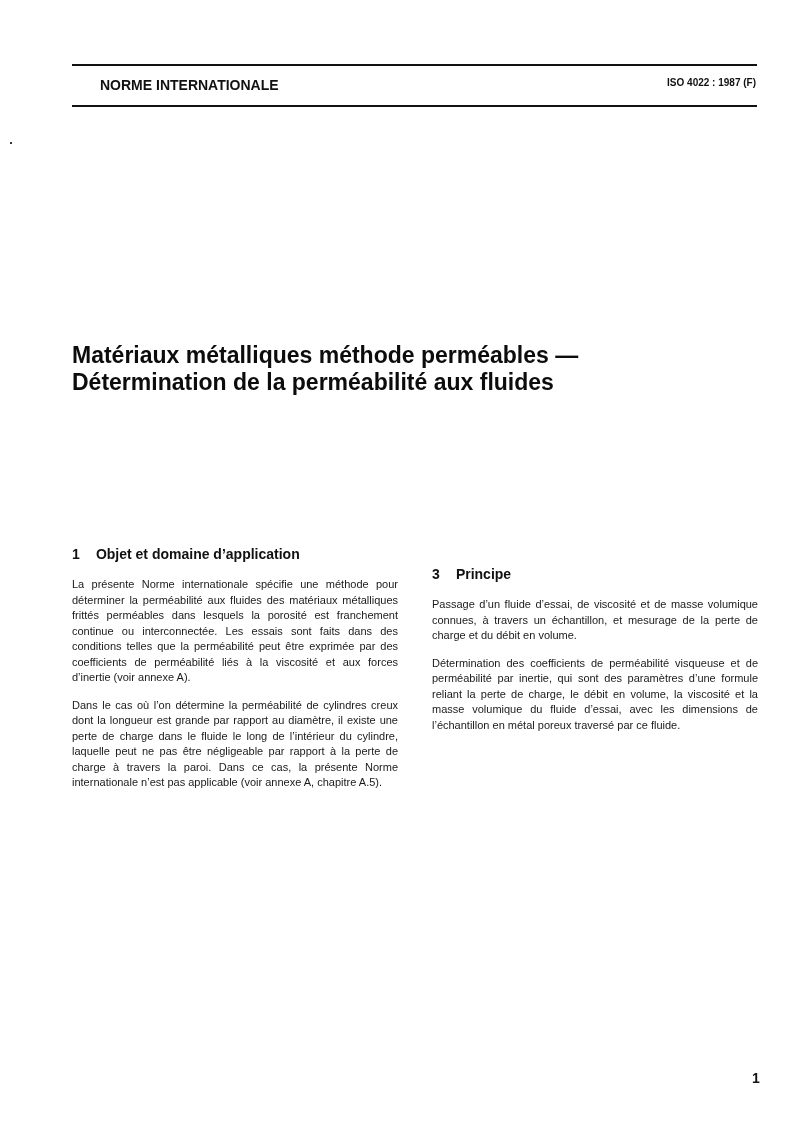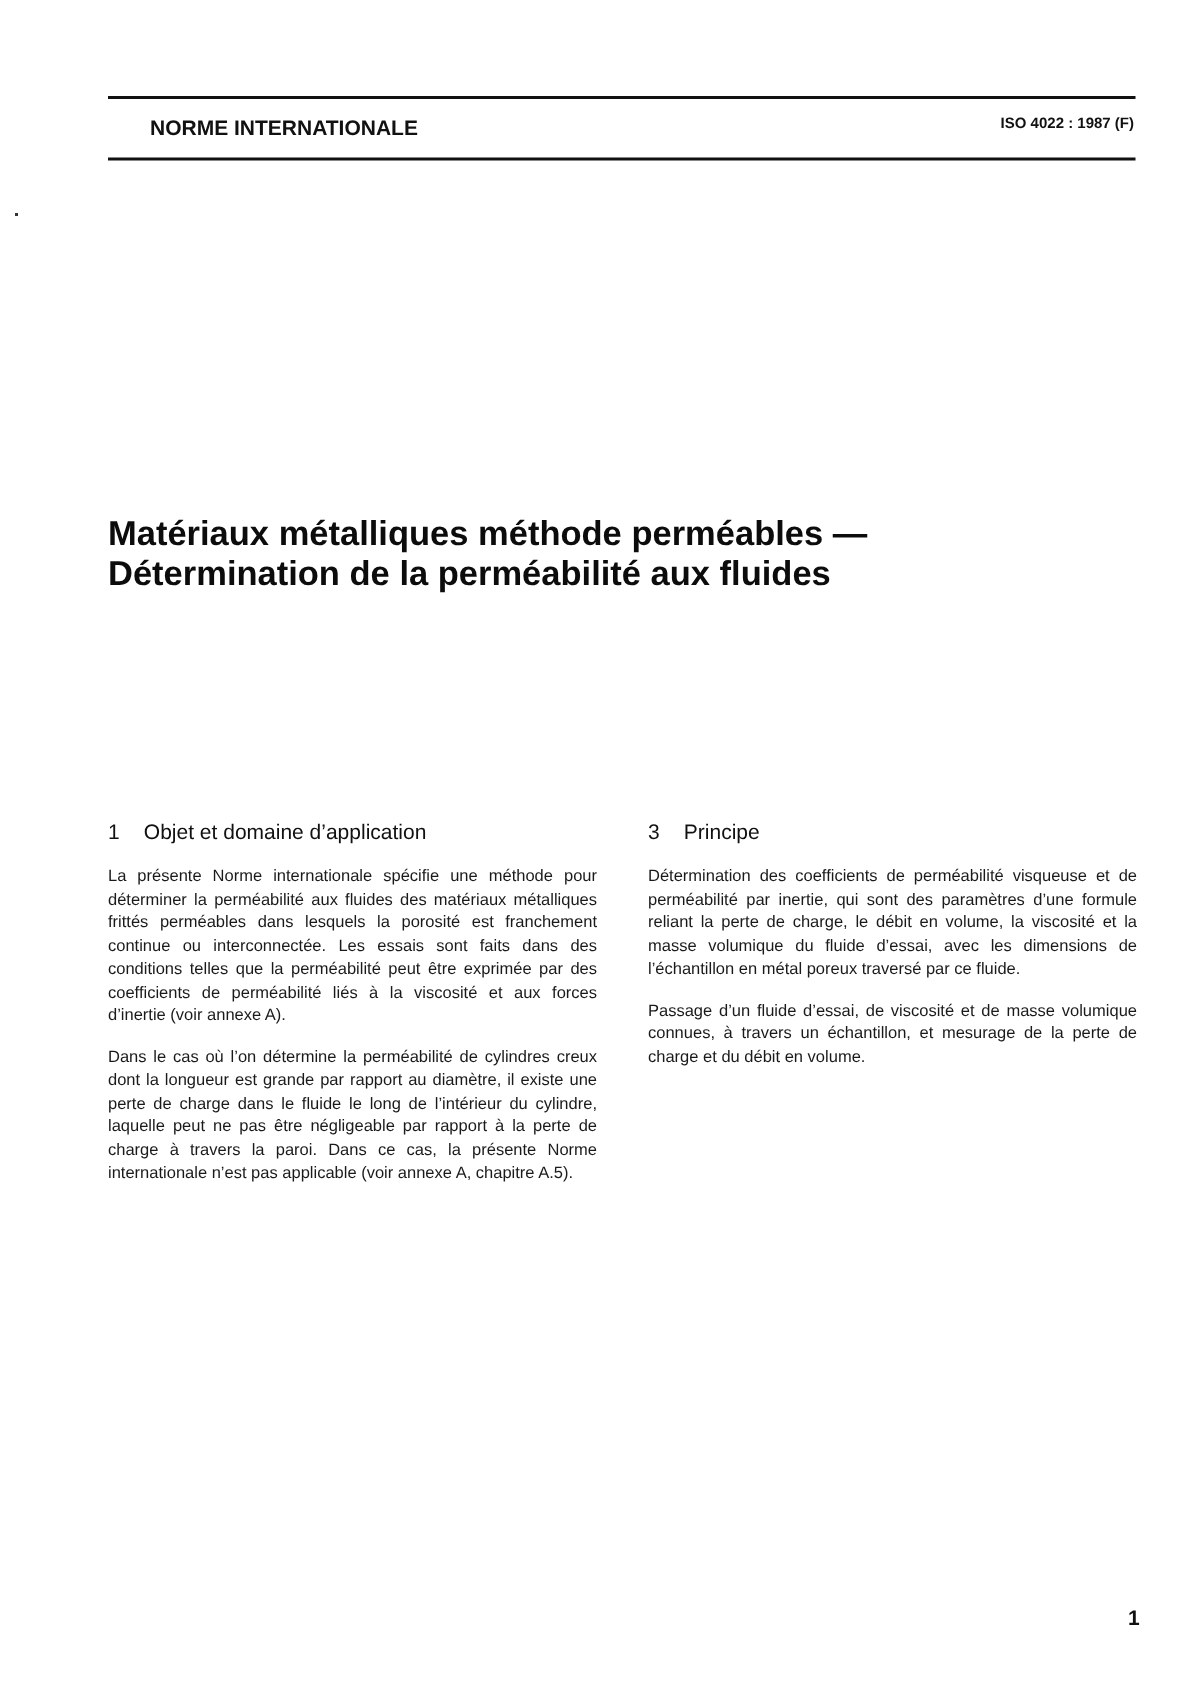--- a/index.html
+++ b/index.html
@@ -8,25 +8,25 @@
     .rule { position: absolute; left: 72px; width: 685px; height: 2px; background: #111111; }
     .rule.top { top: 64px; }
     .rule.bottom { top: 105px; }
     .header-left { position: absolute; left: 72px; top: 77px; font-size: 14px; font-weight: bold; letter-spacing: 0px; margin-left: 28px; }
     .header-right { position: absolute; right: 40px; top: 77px; font-size: 10px; font-weight: bold; }
     .speck { position: absolute; left: 10px; top: 142px; width: 2px; height: 2px; background: #333; }
     .title { position: absolute; left: 72px; top: 342px; font-size: 23px; font-weight: bold; line-height: 27px; color: #0c0c0c; }
     .col { position: absolute; top: 545px; }
     .col.left { left: 72px; width: 326px; }
     .col.right { left: 432px; width: 326px; }
-    h2 { font-size: 14px; font-weight: normal; margin: 0 0 14px 0; line-height: 18px; }
+    h2 { font-size: 14px; font-weight: bold; margin: 0 0 14px 0; line-height: 18px; }
     h2 .num { display: inline-block; width: 20px; }
     p { font-size: 11px; line-height: 15.5px; margin: 0 0 12px 0; text-align: justify; color: #1a1a1a; }
     p i { font-style: italic; }
-    .sec3 { }
+    .sec3 { margin-top: 20px; }
     .page-num { position: absolute; left: 752px; top: 1070px; font-size: 14px; font-weight: bold; }
   </style>
 </head>
 <body>
 
 <div class="rule top"></div>
 <div class="header-left">NORME INTERNATIONALE</div>
 <div class="header-right">ISO 4022 : 1987 (F)</div>
 <div class="rule bottom"></div>
 <div class="speck"></div>
@@ -40,18 +40,18 @@
   <section>
     <h2><span class="num">1</span> <span>Objet et domaine d’application</span></h2>
     <p>La présente Norme internationale spécifie une méthode pour déterminer la perméabilité aux fluides des matériaux métalliques frittés perméables dans lesquels la porosité est franchement continue ou interconnectée. Les essais sont faits dans des conditions telles que la perméabilité peut être exprimée par des coefficients de perméabilité liés à la viscosité et aux forces d’inertie (voir annexe A).</p>
     <p>Dans le cas où l’on détermine la perméabilité de cylindres creux dont la longueur est grande par rapport au diamètre, il existe une perte de charge dans le fluide le long de l’intérieur du cylindre, laquelle peut ne pas être négligeable par rapport à la perte de charge à travers la paroi. Dans ce cas, la présente Norme internationale n’est pas applicable (voir annexe A, chapitre A.5).</p>
   </section>
 </div>
 
 <div class="col right">
   <section class="sec3">
     <h2><span class="num">3</span> <span>Principe</span></h2>
+    <p>Passage d’un fluide d’essai, de viscosité et de masse volumique connues, à travers un échantillon, et mesurage de la perte de charge et du débit en volume.</p>
     <p>Détermination des coefficients de perméabilité visqueuse et de perméabilité par inertie, qui sont des paramètres d’une formule reliant la perte de charge, le débit en volume, la viscosité et la masse volumique du fluide d’essai, avec les dimensions de l’échantillon en métal poreux traversé par ce fluide.</p>
-    <p>Passage d’un fluide d’essai, de viscosité et de masse volumique connues, à travers un échantillon, et mesurage de la perte de charge et du débit en volume.</p>
   </section>
 </div>
 
 <div class="page-num">1</div>
 
 </body></html>

